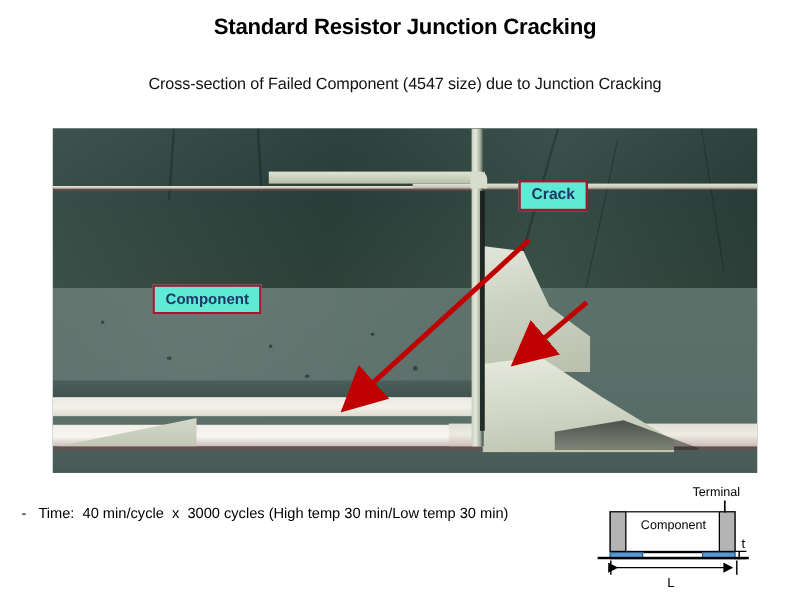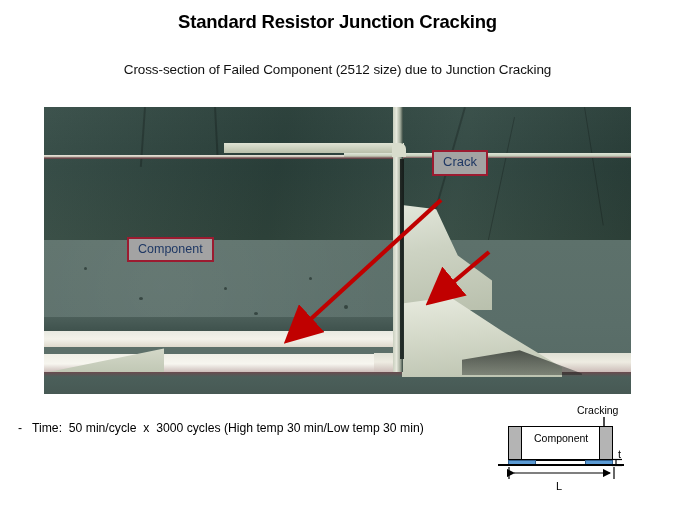--- a/index.html
+++ b/index.html
@@ -129,24 +129,24 @@
   }
   .fillet-left{
     left:0px;top:236px;width:120px;height:30px;
     background:linear-gradient(180deg,#d8dccd,#c0c7b4);
     clip-path:polygon(0 100%, 100% 18%, 100% 100%);
   }
 
   
   .callout{
     position:absolute;
-    background:#a3a3a3;
+    background:#5eead4;
     border:2.5px solid #9b1b30;
     color:#1f3864;
-    font-weight:normal;
+    font-weight:bold;
     font-size:13px;
     padding:3px 9px 4px 9px;
     white-space:nowrap;
     line-height:1.15;
   }
   #callout-component{left:127px;top:237px;font-size:12.5px;}
   #callout-crack{left:432px;top:150px;}
   #callout-fillet{left:472px;top:219px;}
 
   
@@ -192,21 +192,21 @@
     border-top:1px solid #000;border-bottom:1px solid #000;box-sizing:border-box;
   }
   .sch-svg{position:absolute;left:0;top:0;width:170px;height:96px;}
 </style>
 </head>
 <body>
 
 <div class="slide">
 
   <div class="title">Standard Resistor Junction Cracking</div>
-  <div class="subtitle">Cross-section of Failed Component (2512 size) due to Junction Cracking</div>
+  <div class="subtitle">Cross-section of Failed Component (4547 size) due to Junction Cracking</div>
 
   <div class="micro">
     <div class="m-layer m-upper"></div>
     <div class="m-layer scratch" style="left:100px;top:0;width:1.5px;height:60px;transform:rotate(4deg);"></div>
     <div class="m-layer scratch" style="left:170px;top:0;width:1.5px;height:48px;transform:rotate(-3deg);"></div>
     <div class="m-layer scratch" style="left:420px;top:0;width:1.6px;height:150px;transform:rotate(16deg);"></div>
     <div class="m-layer scratch" style="left:470px;top:10px;width:1.4px;height:190px;transform:rotate(12deg);"></div>
     <div class="m-layer scratch" style="left:540px;top:0;width:1.4px;height:120px;transform:rotate(-9deg);"></div>
 
     <div class="m-layer m-iface"></div>
@@ -251,25 +251,25 @@
   </svg>
 
   <div class="callout" id="callout-component">
     <span>Component</span>
   </div>
   <div class="callout" id="callout-crack">
     <span>Crack</span>
   </div>
 
   <div class="cond">
-    <div class="row">-   Time:  50 min/cycle  x  3000 cycles (High temp 30 min/Low temp 30 min)</div>
+    <div class="row">-   Time:  40 min/cycle  x  3000 cycles (High temp 30 min/Low temp 30 min)</div>
   </div>
 
   <div class="sch">
-    <div class="sch-label" id="sch-terminal-label">Cracking</div>
+    <div class="sch-label" id="sch-terminal-label">Terminal</div>
 
     <div class="sch-body"></div>
     <div class="sch-term" id="sch-term-left"></div>
     <div class="sch-term" id="sch-term-right"></div>
 
     <div class="sch-label" id="sch-component-label">Component</div>
 
     <div class="sch-gap"></div>
     <div class="sch-pad" id="sch-pad-left"></div>
     <div class="sch-pad" id="sch-pad-right"></div>

